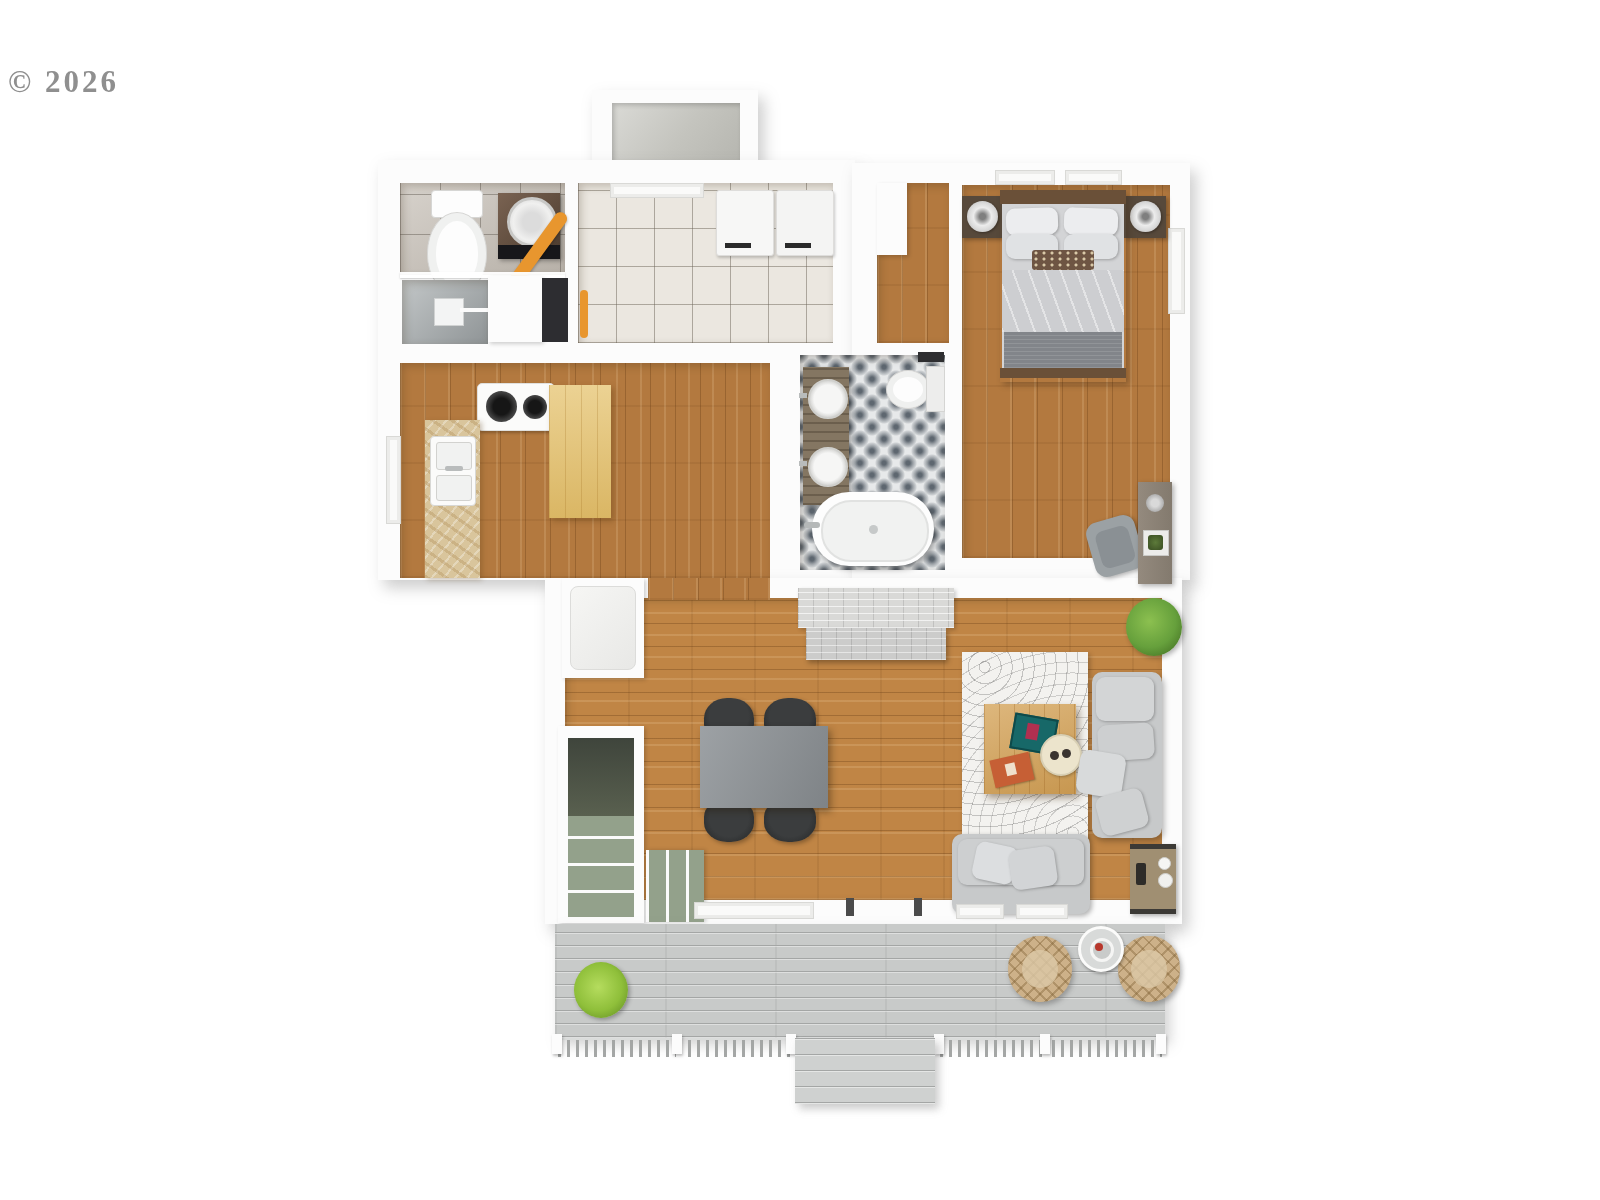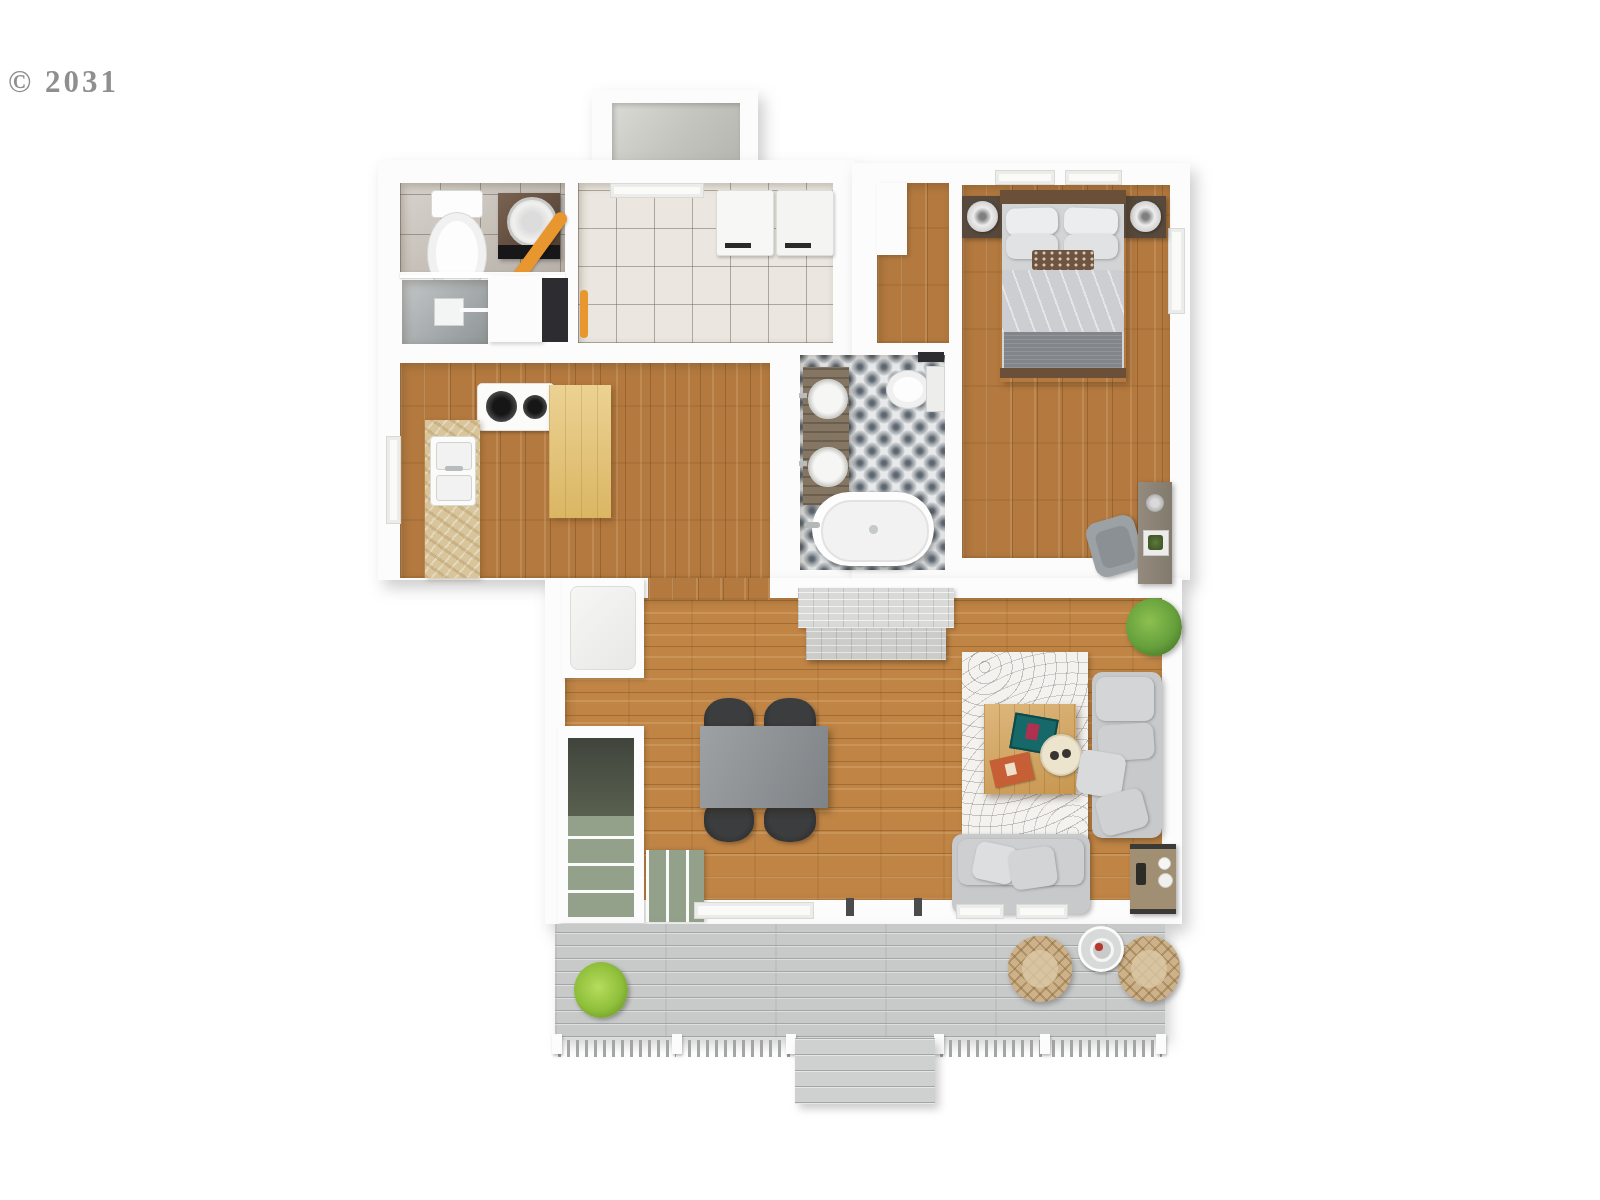--- a/index.html
+++ b/index.html
@@ -44,21 +44,21 @@
     repeating-linear-gradient(-45deg,rgba(120,90,45,.35) 0 2px,transparent 2px 9px);
     box-shadow:2px 3px 5px rgba(90,90,90,.45);}
   #watermark{position:absolute;left:8px;top:64px;font-family:"Liberation Serif",serif;
     font-size:31px;font-weight:bold;color:#8f8f8f;letter-spacing:3px;}
 </style>
 </head>
 <body>
 
 <div id="canvas">
 
-  <div id="watermark">© 2031</div>
+  <div id="watermark">© 2026</div>
 
   <div class="slab" style="left:592px;top:90px;width:166px;height:84px;"></div>
   <div class="abs" style="left:612px;top:103px;width:128px;height:58px;background:linear-gradient(130deg,#dadad6 0%,#c4c4be 55%,#b6b6b0 100%);box-shadow:inset 2px 2px 5px rgba(0,0,0,.2);"></div>
 
   <div class="slab" style="left:378px;top:160px;width:477px;height:420px;"></div>
   <div class="slab" style="left:852px;top:163px;width:338px;height:417px;"></div>
   <div class="slab" style="left:545px;top:578px;width:637px;height:346px;"></div>
 
   <div class="floor tile-gray" style="left:400px;top:183px;width:165px;height:92px;"></div>
   <div class="abs" style="left:425px;top:190px;width:62px;height:104px;">

